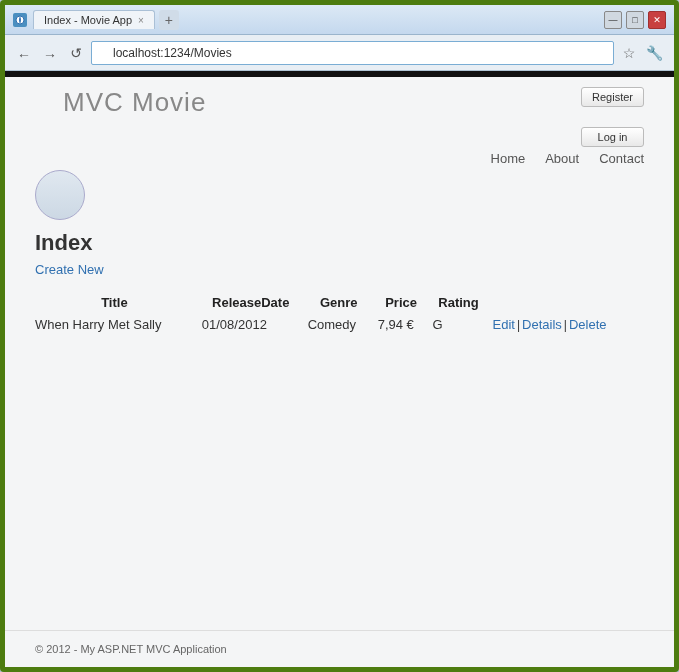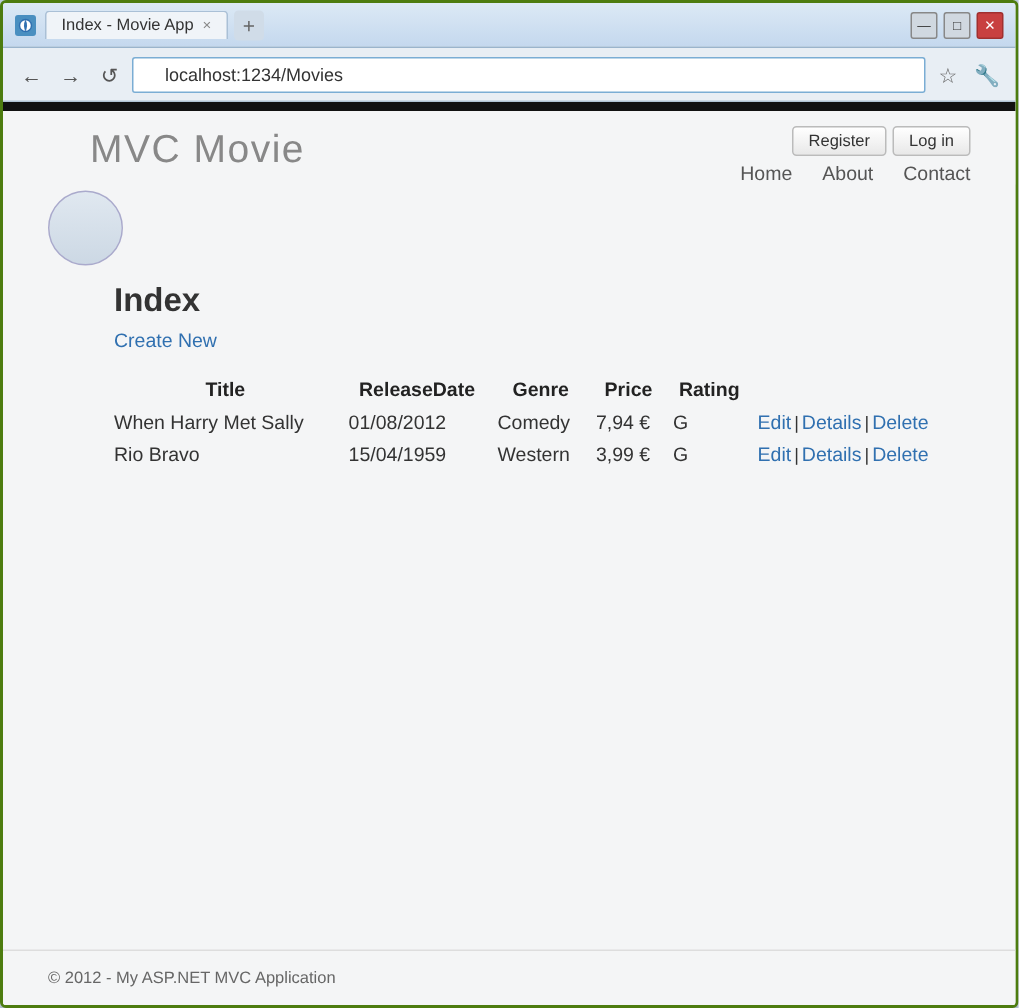--- a/index.html
+++ b/index.html
@@ -6,21 +6,21 @@
     body {
       background: #c8d8e8;
       font-family: Arial, sans-serif;
       font-size: 13px;
     }
 
     
     .window {
       width: 679px;
       height: 672px;
-      border: 2px solid #4d7c0f;
+      border: 5px solid #4d7c0f;
       border-radius: 4px;
       overflow: hidden;
       box-shadow: 0 2px 8px rgba(0,0,0,0.3);
       display: flex;
       flex-direction: column;
       background: #f0f4f8;
     }
 
     .title-bar {
       background: linear-gradient(to bottom, #dce9f5, #c4d8ee);
@@ -148,21 +148,22 @@
       letter-spacing: 1px;
     }
     .header-right {
       display:flex;
       flex-direction:column;
       align-items:flex-end;
       gap:4px;
     }
     .auth-buttons {
       display:flex;
-      gap:4px;
+      gap:20px;
+      flex-direction:column;
     }
     .auth-btn {
       padding: 3px 10px;
       font-size:11px;
       border:1px solid #bbb;
       border-radius:3px;
       background: linear-gradient(to bottom,#fff,#e8e8e8);
       cursor:pointer;
       color:#333;
     }
@@ -185,21 +186,20 @@
       height: 50px;
       background: linear-gradient(to bottom, #e0e8f0, #ccd8e4);
       border-radius: 50%;
       border: 1px solid #aac;
     }
 
     
     .main-content {
       padding: 10px 30px 20px 30px;
       flex:1;
-      margin-left:44px;
     }
     .page-title {
       font-size: 22px;
       font-weight: bold;
       color: #333;
       margin-bottom: 6px;
     }
     .create-link {
       color: #3070b0;
       text-decoration: none;
@@ -332,36 +332,20 @@
       <td>
         <span class="action-links">
           <a href="#" class="action-link">Edit</a>
           <span class="action-sep"> | </span>
           <a href="#" class="action-link">Details</a>
           <span class="action-sep"> | </span>
           <a href="#" class="action-link">Delete</a>
         </span>
       </td>
     </tr>
-            <tr>
-      <td>Rio Bravo</td>
-      <td>15/04/1959</td>
-      <td>Western</td>
-      <td>3,99 €</td>
-      <td>G</td>
-      <td>
-        <span class="action-links">
-          <a href="#" class="action-link">Edit</a>
-          <span class="action-sep"> | </span>
-          <a href="#" class="action-link">Details</a>
-          <span class="action-sep"> | </span>
-          <a href="#" class="action-link">Delete</a>
-        </span>
-      </td>
-    </tr>
           </tbody>
       </table>
     </div>
 
     <div class="site-footer">
       <span>© 2012 - My ASP.NET MVC Application</span>
     </div>
 
   </div>
 </div>

